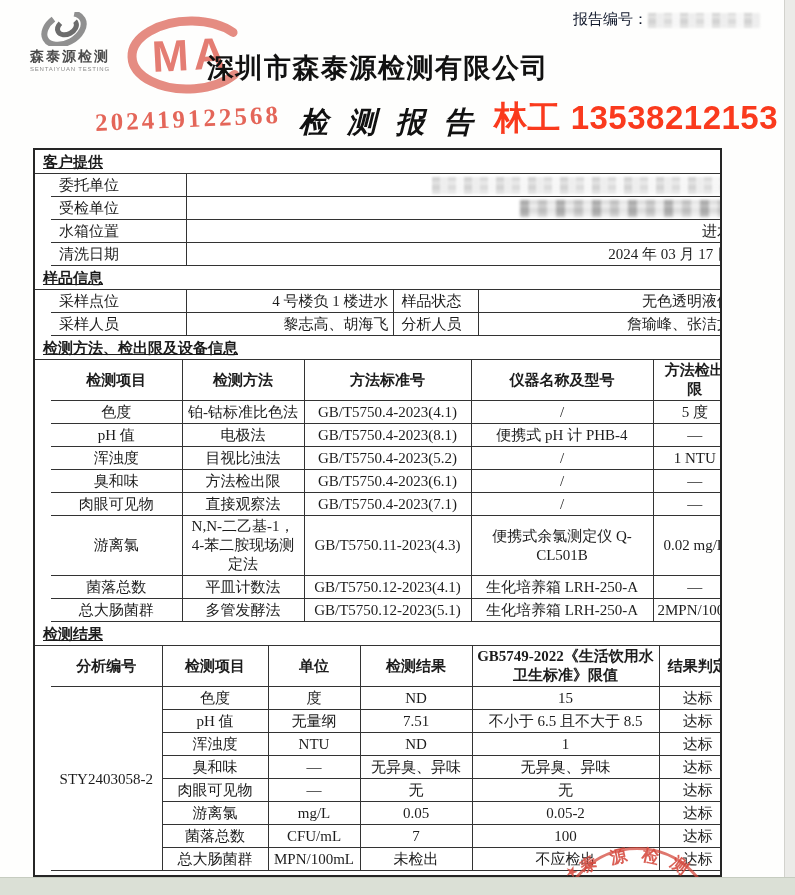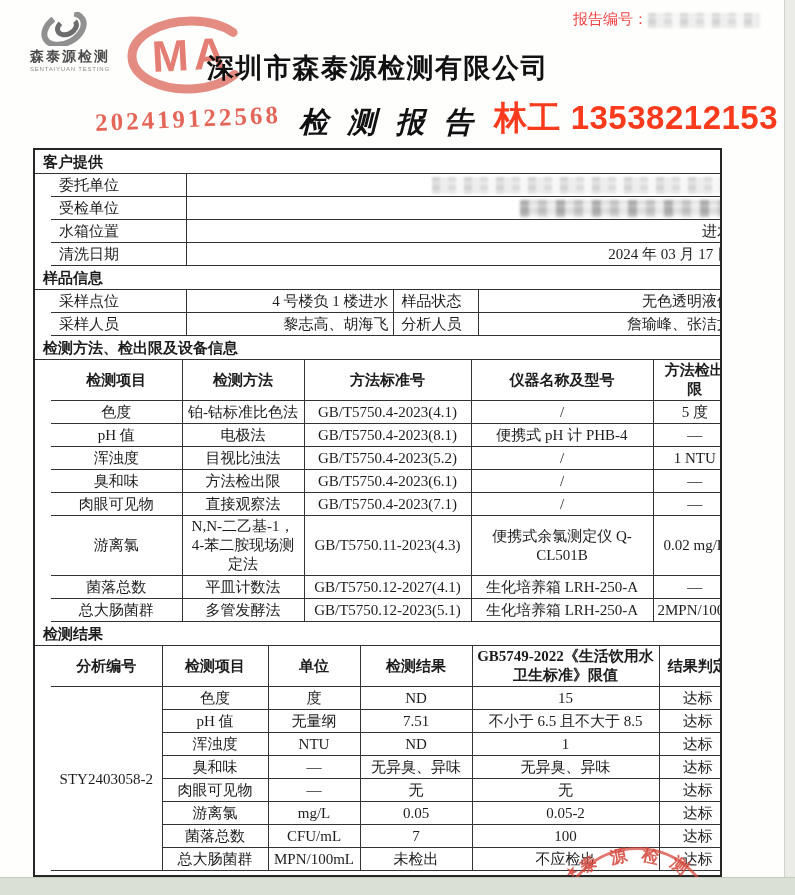--- a/index.html
+++ b/index.html
@@ -14,21 +14,21 @@
   .bottom-band { position:absolute; left:0; bottom:0; width:795px; height:17px;
     background:#dbe0d6; border-top:1px solid #c6ccc0; z-index:30; }
 
   
   .logo { position:absolute; left:30px; top:12px; width:100px; }
   .logo svg { display:block; margin-left:8px; }
   .logo-cn { font-size:14px; font-weight:bold; color:#4b4b4b; letter-spacing:2px; margin-top:2px; }
   .logo-en { font-size:6px; color:#8a8a8a; letter-spacing:0.8px;
     font-family:"Liberation Sans","DejaVu Sans",sans-serif; }
 
-  .report-no { position:absolute; left:573px; top:10px; font-size:15px; color:#ef4444; white-space:nowrap; }
+  .report-no { position:absolute; left:573px; top:10px; font-size:15px; color:#0f172a; white-space:nowrap; }
   .mosaic { display:inline-block; height:17px; vertical-align:-4px; border-radius:1px;
     background:
       repeating-linear-gradient(90deg, rgba(120,120,120,.22) 0 8px, rgba(238,238,238,.95) 8px 16px, rgba(175,175,175,.28) 16px 24px, rgba(247,247,247,.95) 24px 32px),
       repeating-linear-gradient(0deg, rgba(255,255,255,.45) 0 4px, rgba(150,150,150,.16) 4px 9px);
     filter: blur(1.1px); }
   .mosaic.dark {
     background:
       repeating-linear-gradient(90deg, rgba(70,70,70,.38) 0 9px, rgba(205,205,205,.35) 9px 18px, rgba(100,100,100,.3) 18px 27px, rgba(230,230,230,.6) 27px 36px),
       repeating-linear-gradient(0deg, rgba(255,255,255,.4) 0 4px, rgba(120,120,120,.2) 4px 9px);
     filter: blur(1.4px); }
@@ -47,21 +47,21 @@
     letter-spacing:6px; color:#111; white-space:nowrap;font-style:italic; }
 
   .annotation { position:absolute; left:494px; top:96px; font-size:33px; font-weight:600;
     color:#fa3a1d; font-family:"Liberation Sans","DejaVu Sans",sans-serif;
     white-space:nowrap; z-index:40; letter-spacing:0.5px; }
 
   
   .doc-frame { position:absolute; left:33px; top:148px; width:689px; height:729px;
     border:2px solid #262626; background:#fff; overflow:hidden; box-sizing:border-box; }
   .section-title { font-weight:bold; font-size:15px; padding:3px 8px 2px 8px;
-    border-bottom:1px solid #333; line-height:18px; }
+    border-bottom:1px solid #333; line-height:18px;text-decoration:underline; }
   table { width:100%; border-collapse:collapse; table-layout:fixed;margin-left:16px; }
   td, th { border:1px solid #333; font-size:15px; padding:1px 4px; height:20px;
     line-height:19px; text-align:center; font-weight:normal; overflow:hidden; }
   th { font-weight:bold; }
   td.lbl { text-align:left; padding-left:8px; }
   td.val { text-align:right; padding-left:10px; }
   tr:first-child td, tr:first-child th { border-top:none; }
   td:first-child, th:first-child { border-left:none; }
   td:last-child, th:last-child { border-right:none; }
   .sample-id { word-break:break-all; line-height:18px; }
@@ -207,21 +207,21 @@
     <tr>
       <td>游离氯</td>
       <td>N,N-二乙基-1，4-苯二胺现场测定法</td>
       <td>GB/T5750.11-2023(4.3)</td>
       <td>便携式余氯测定仪 Q-CL501B</td>
       <td>0.02 mg/L</td>
     </tr>
     <tr>
       <td>菌落总数</td>
       <td>平皿计数法</td>
-      <td>GB/T5750.12-2027(4.1)</td>
+      <td>GB/T5750.12-2023(4.1)</td>
       <td>生化培养箱 LRH-250-A</td>
       <td>—</td>
     </tr>
     <tr>
       <td>总大肠菌群</td>
       <td>多管发酵法</td>
       <td>GB/T5750.12-2023(5.1)</td>
       <td>生化培养箱 LRH-250-A</td>
       <td>2MPN/100mL</td>
     </tr>

